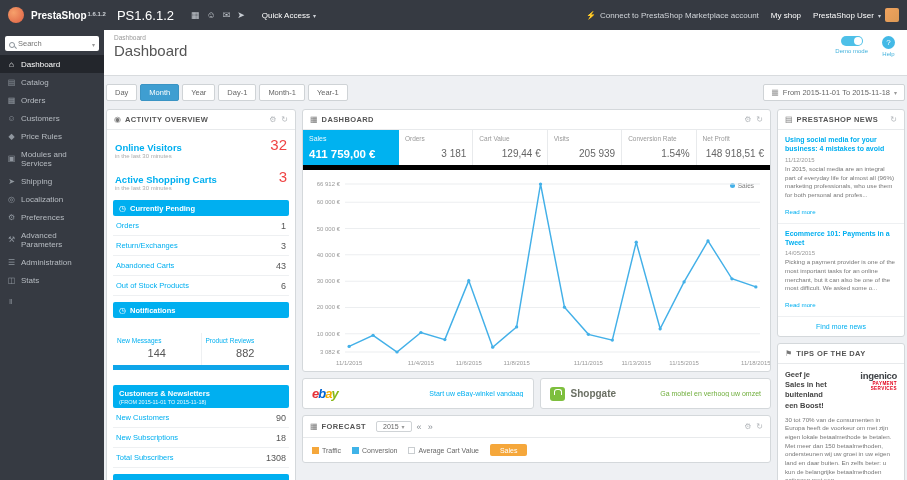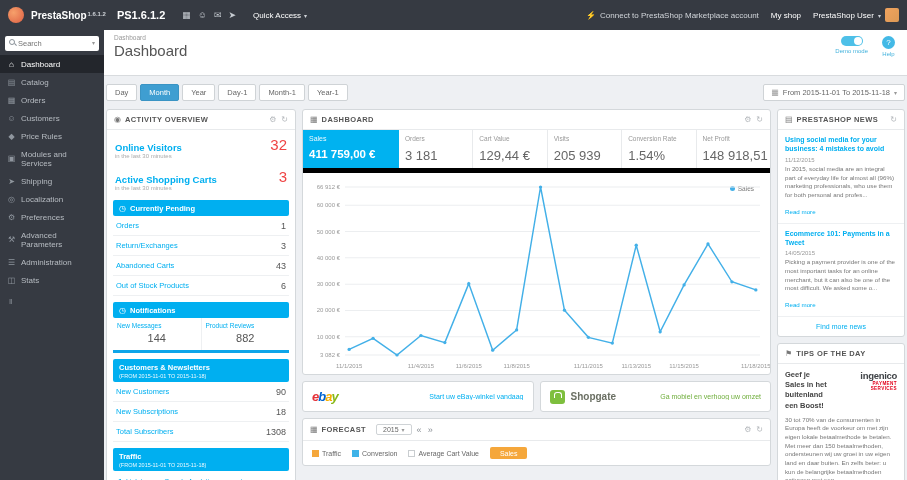--- a/index.html
+++ b/index.html
@@ -5,34 +5,34 @@
   *{box-sizing:border-box;margin:0;padding:0}
   html,body{width:907px;height:480px;overflow:hidden}
   body{font-family:"Liberation Sans",sans-serif;background:#eef0f3;color:#555}
   .app{display:grid;grid-template-columns:104px 1fr;grid-template-rows:30px 1fr;width:907px;height:480px}
 
   
   .topbar{grid-column:1/3;background:#363a42;display:flex;align-items:center;color:#fff;font-size:8px;padding:0 8px;gap:7px;white-space:nowrap}
   .logo-badge{width:16px;height:16px;border-radius:50%;background:radial-gradient(circle at 35% 35%,#f6a06b,#dd5f43);flex:none}
   .brand{font-weight:bold;font-size:10px}
   .brand-version{font-size:6px;color:#cfd3d8;position:relative;top:-3px;margin-left:1px}
-  .shop-name{font-weight:bold;font-size:11px;margin-left:4px}
+  .shop-name{font-weight:normal;font-size:13px;margin-left:4px}
   .tb-icons{display:flex;gap:7px;margin-left:10px;color:#c6cbd1;font-size:9px}
   .tb-icons span{cursor:pointer}
   .quick{margin-left:10px;display:flex;gap:3px;align-items:center;cursor:pointer}
   .tb-right{margin-left:auto;display:flex;align-items:center;gap:12px}
   .marketplace{color:#d2d6db;display:flex;gap:4px;align-items:center;cursor:pointer}
   .myshop{cursor:pointer}
   .userbox{display:flex;align-items:center;gap:4px;cursor:pointer}
   .avatar{width:14px;height:14px;border-radius:2px;background:linear-gradient(135deg,#f0a35e,#d95)}
   .caret{font-size:6px;color:#cfd3d8}
 
   
   .sidebar{background:#363a42;display:flex;flex-direction:column;overflow:hidden}
-  .search-box{margin:6px 5px 4px;background:#fff;border-radius:2px;display:flex;align-items:flex-start;padding:3px 4px;gap:3px}
+  .search-box{margin:6px 5px 4px;background:#fff;border-radius:2px;display:flex;align-items:flex-end;padding:3px 4px;gap:3px}
   .mag{width:6px;height:6px;border:1px solid #8a9299;border-radius:50%;position:relative;flex:none}
   .mag::after{content:"";position:absolute;width:3px;height:1px;background:#8a9299;transform:rotate(45deg);right:-3px;bottom:-1px}
   .search-box input{border:0;outline:0;width:100%;font-size:7.5px;color:#555;background:transparent}
   .search-caret{color:#999;font-size:6px}
   .nav-item{display:flex;align-items:center;gap:5px;padding:4.5px 7px;color:#b7bcc2;font-size:8px;cursor:pointer}
   .nav-icon{font-size:8px;width:9px;text-align:center;color:#8f969e;flex:none}
   .nav-item.active{background:#23262c;color:#fff}
   .nav-item.active .nav-icon{color:#fff}
   .collapse{color:#8f969e;font-size:8px;padding:8px 9px;cursor:pointer}
 
@@ -72,33 +72,33 @@
   .metric-label{color:#00aff0;font-size:9.5px;font-weight:bold;cursor:pointer}
   .metric-value{font-size:15px;color:#ef4444;font-weight:300}
   .metric-sub{font-size:6px;color:#aaa}
   .subhead{background:#00aff0;color:#fff;margin:6px 6px 0;padding:3.5px 6px;border-radius:2px;font-size:7.5px;font-weight:bold;display:flex;gap:4px;align-items:center}
   .subhead .clock{font-weight:normal;font-size:8px}
   .subhead.two{display:block}
   .sub2{font-size:5.5px;font-weight:normal;opacity:.92;margin-top:1px}
   .rowline{display:flex;justify-content:space-between;align-items:center;margin:0 6px;padding:4.5px 3px;border-bottom:1px solid #eef0f2;font-size:7.5px}
   .rl{color:#00aff0;cursor:pointer}
   .rv{color:#555;font-size:9px}
-  .notif{display:flex;margin:0 6px;border-bottom:3px solid #0ea5e9}
+  .notif{display:flex;margin:15px 6px;border-bottom:5px solid #0ea5e9}
   .ncell{flex:1;padding:4px 4px 6px}
   .ncell + .ncell{border-left:1px solid #eef0f2}
   .nl{color:#00aff0;font-size:6.5px;cursor:pointer}
   .nv{text-align:center;font-size:11px;color:#555;margin-top:3px}
   .galink{font-size:7px;color:#00aff0;padding:6px 9px;display:flex;gap:4px;align-items:center;cursor:pointer}
 
   
   .kpis{display:flex;border-bottom:5px solid #000000}
   .kpi{flex:1;padding:5px 6px;border-right:1px solid #e8eaec;min-width:0;cursor:pointer}
   .kpi:last-child{border-right:0}
   .kl{font-size:6.5px;color:#999;white-space:nowrap;overflow:hidden}
-  .kv{font-size:13px;color:#666;margin-top:6px;text-align:left;white-space:nowrap}
+  .kv{font-size:10px;color:#666;margin-top:6px;text-align:right;white-space:nowrap}
   .kpi.active{flex:1.35;background:#00b2f0;border-color:#00b2f0}
   .kpi.active .kl{color:#eaf8ff;font-size:7px}
   .kpi.active .kv{color:#fff;font-weight:bold;font-size:11.5px;text-align:left}
   .chart{position:relative;padding:10px 10px 2px 4px}
   .chart-grid{display:grid;grid-template-columns:38px 1fr;grid-template-rows:178px 11px}
   .chart-y{position:relative}
   .ytick{position:absolute;right:5px;transform:translateY(-50%);font-size:6px;color:#999;white-space:nowrap}
   .chart-plot{position:relative}
   .chart-plot svg{width:100%;height:100%;display:block}
   .chart-x{position:relative;grid-column:2}

